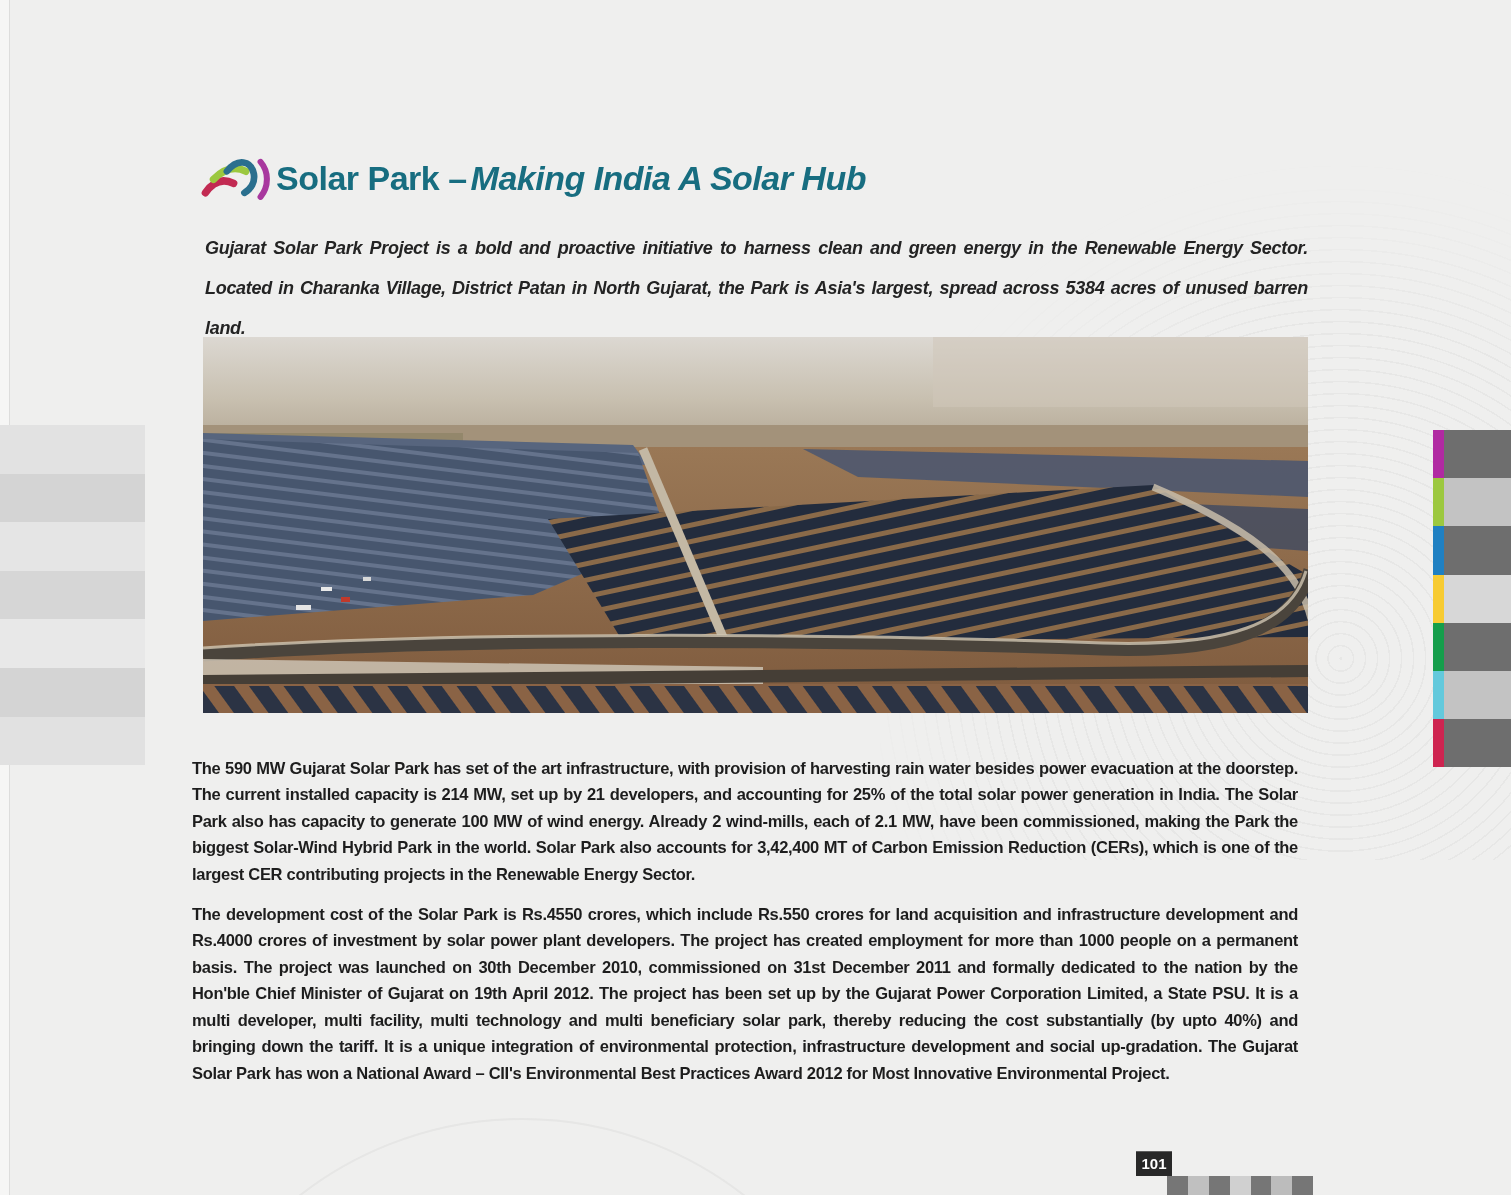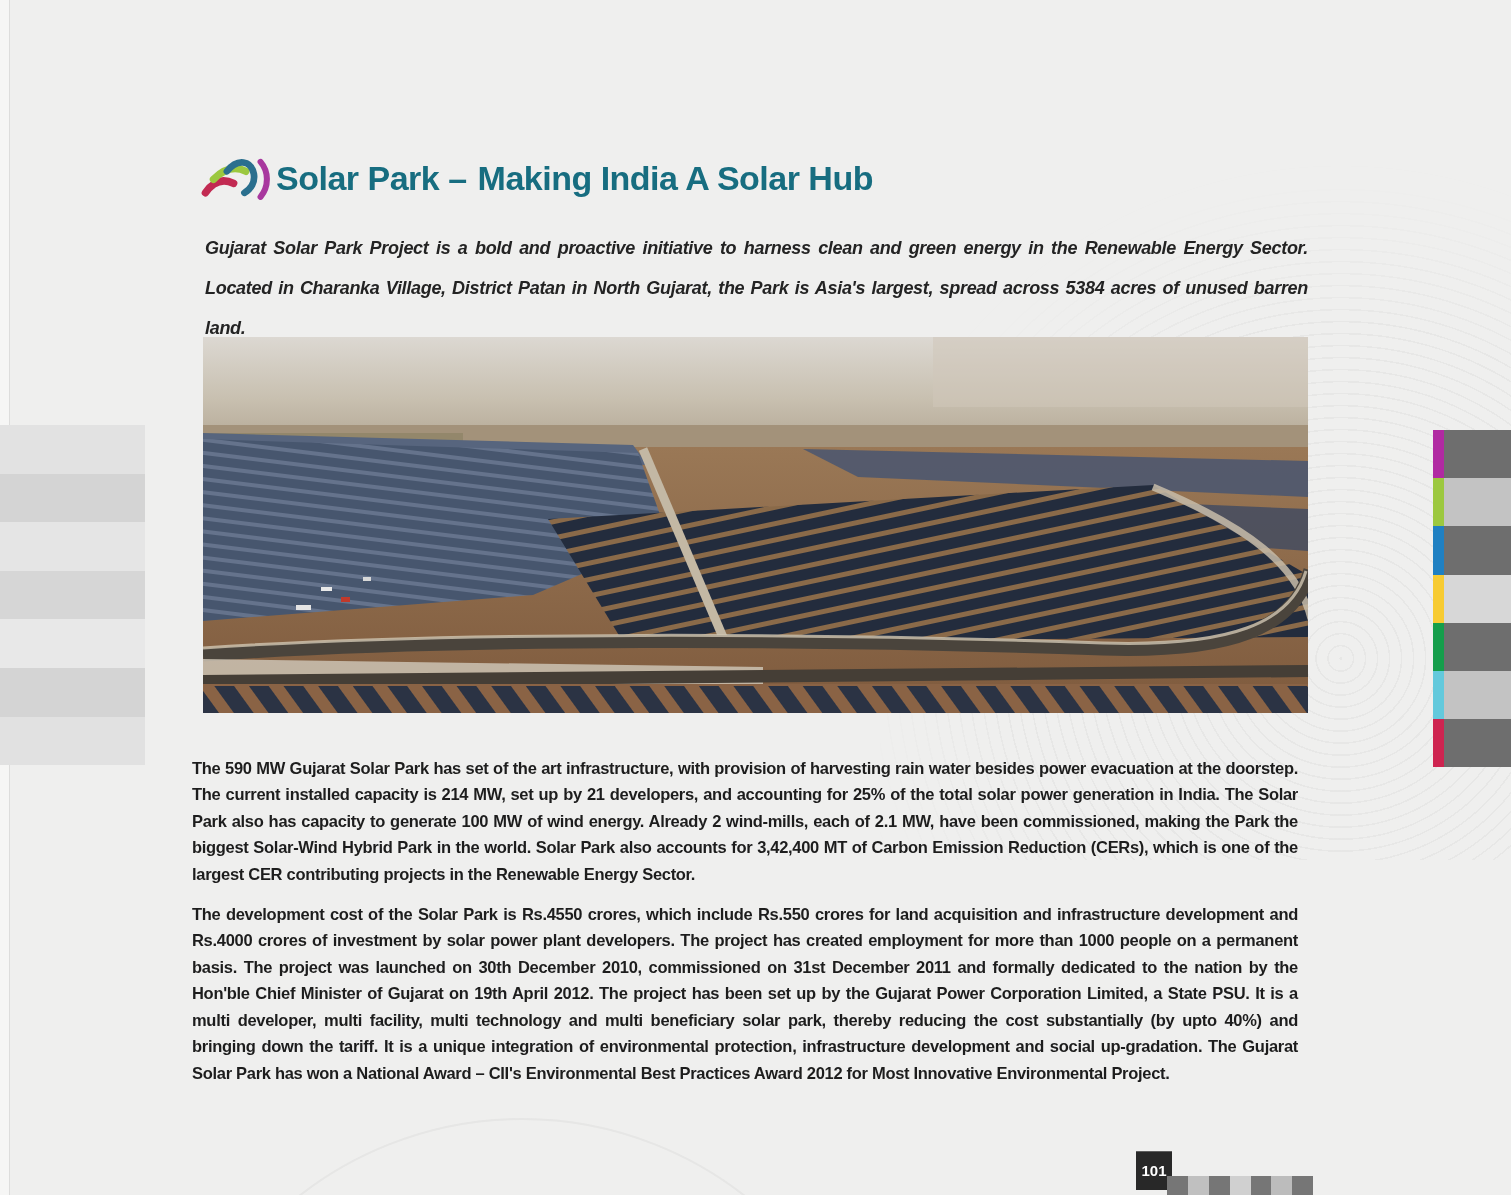--- a/index.html
+++ b/index.html
@@ -33,21 +33,21 @@
   .strip-row{ display:flex; height:48.2px; }
   .strip-edge{ width:11px; }
   .strip-block{ flex:1; }
   
   .header{
     position:absolute; left:200px; top:136px; display:flex; align-items:center;
   }
   .logo{ width:70px; height:54px; margin-right:6px; }
   .page-title{ font-size:34px; font-weight:700; letter-spacing:-0.5px; white-space:nowrap; }
   .title-part{ color:#176d80; }
-  .title-italic{ margin-left:11px; }
+  .title-italic{ font-style:italic; margin-left:4px; }
   
   .intro{
     position:absolute; left:205px; top:210px; width:1103px;
     font-size:18px; font-weight:700; font-style:italic;
     color:#232323; line-height:40px; text-align:justify; letter-spacing:-0.3px;
   }
   
   .photo{
     position:absolute; left:203px; top:337px; width:1105px; height:376px; overflow:hidden;
   }
@@ -55,21 +55,21 @@
   
   .body-para{
     position:absolute; left:192px; width:1106px;
     font-size:16.5px; font-weight:700; color:#1d1d1d;
     line-height:26.6px; text-align:justify; letter-spacing:-0.3px;
   }
   .para-1{ top:738px; }
   .para-2{ top:884px; }
   
   .page-number{
-    position:absolute; left:1136px; top:1151px; width:36px; height:39px;
+    position:absolute; left:1136px; top:1151px; width:36px; height:25px;
     background:#282828; color:#ffffff; font-size:15px; font-weight:700;
     display:flex; align-items:center; justify-content:center;
     box-shadow:inset 0 1px 0 rgba(255,255,255,0.25);
   }
   .bottom-squares{ position:absolute; left:1167px; top:1176px; height:19px; display:flex; }
   .bottom-square{ width:20.9px; height:19px; }
 </style>
 </head>
 <body>
 

